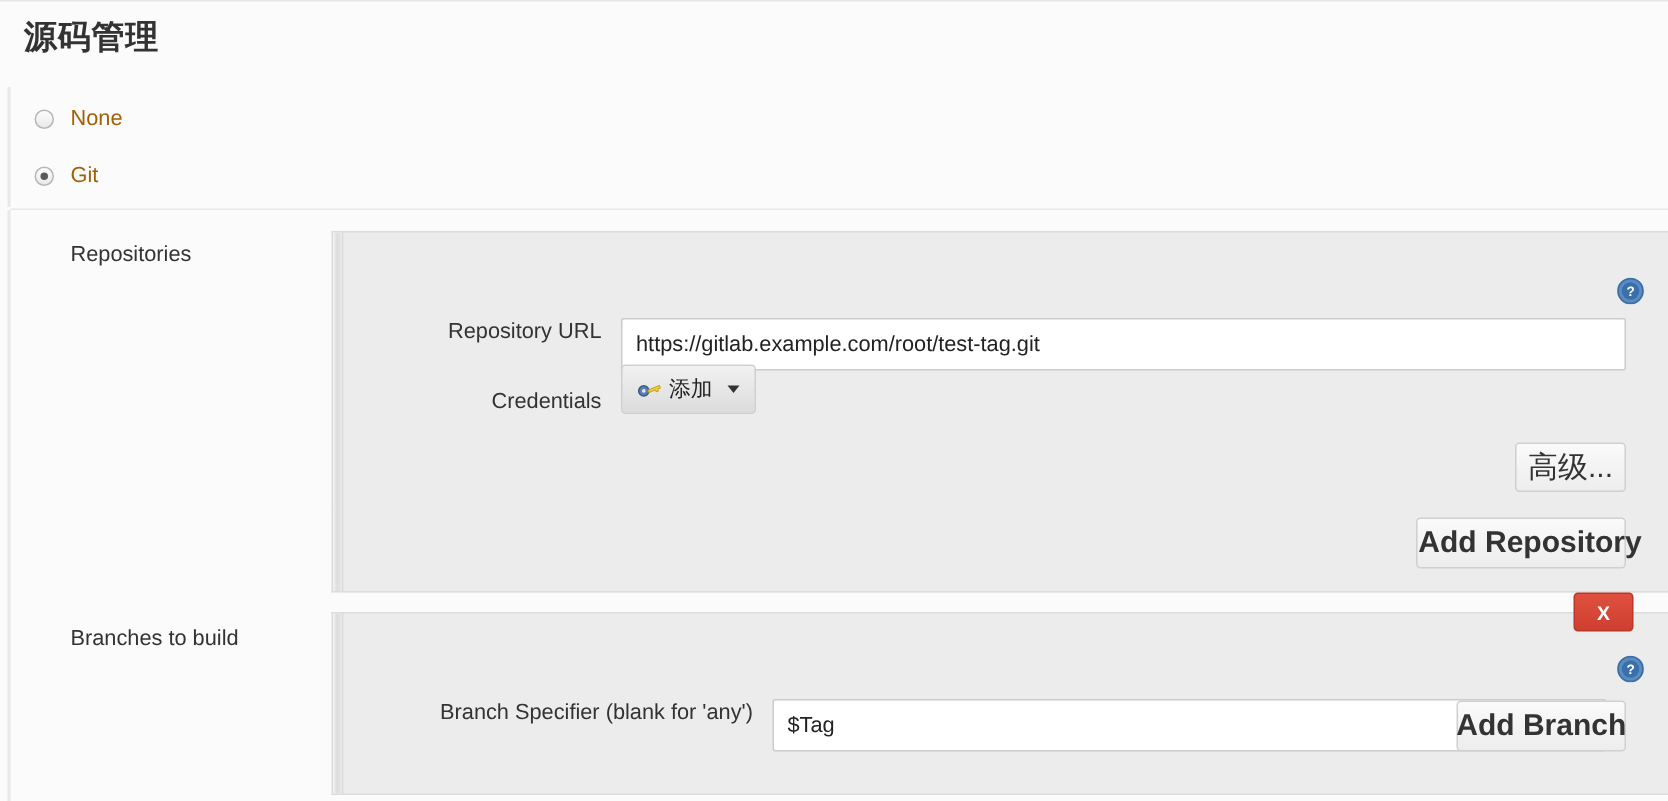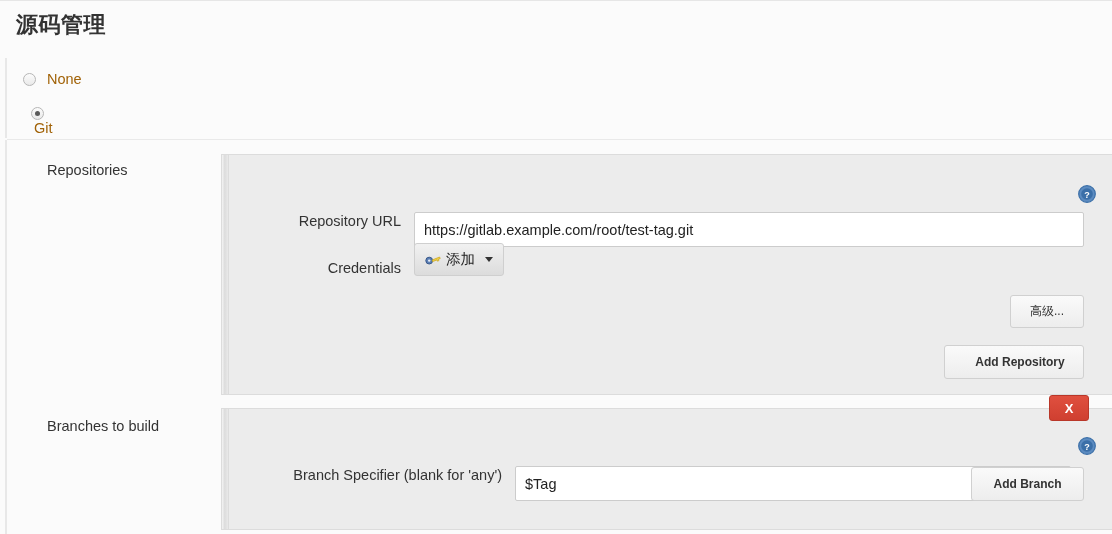--- a/index.html
+++ b/index.html
@@ -48,21 +48,21 @@
     box-sizing: border-box;
   }
   .radio-row {
     position: absolute;
     left: 16px;
     display: flex;
     align-items: center;
     height: 20px;
   }
   .radio-row.r0 { top: 11px; }
-  .radio-row.r1 { top: 49px; flex-direction: column; }
+  .radio-row.r1 { top: 49px; }
 
   .radio {
     width: 13px;
     height: 13px;
     border-radius: 50%;
     border: 1px solid #b6b6b6;
     background: linear-gradient(#fcfcfc, #e9e9e9);
     box-sizing: border-box;
     position: relative;
     flex: 0 0 auto;
@@ -226,21 +226,21 @@
   .add-btn .caret-sm { margin-left: 10px; }
 
   
   .btn {
     position: absolute;
     background: linear-gradient(#fafafa, #ededed);
     border: 1px solid #d0d0d0;
     border-radius: 3px;
     box-sizing: border-box;
     font-family: "Liberation Sans", "DejaVu Sans", sans-serif;
-    font-size: 12px;
+    font-size: 20px;
     font-weight: bold;
     color: #333;
     display: flex;
     align-items: center;
     justify-content: center;
     cursor: pointer;
     white-space: nowrap;
   }
   .btn-advanced   { right: 28px; top: 155px; width: 74px;  height: 33px; font-weight: normal; }
   .btn-add-repo   { right: 28px; top: 205px; width: 140px; height: 34px; padding-left: 12px; }

